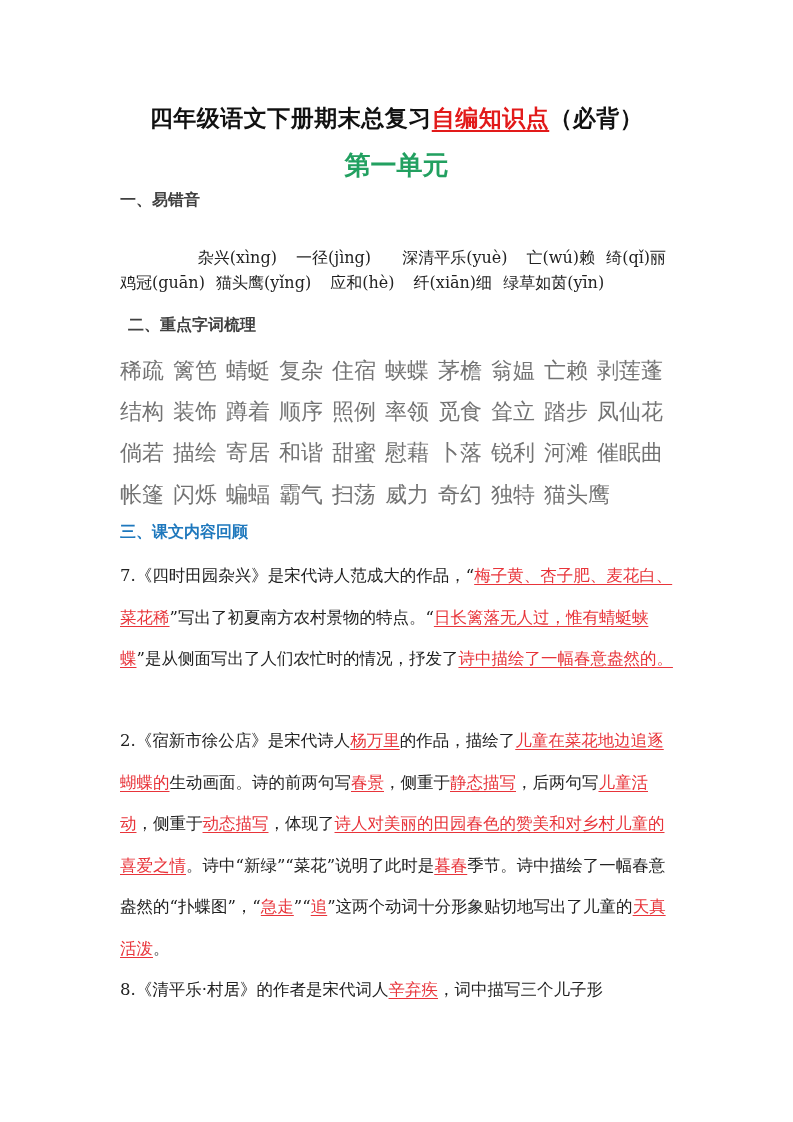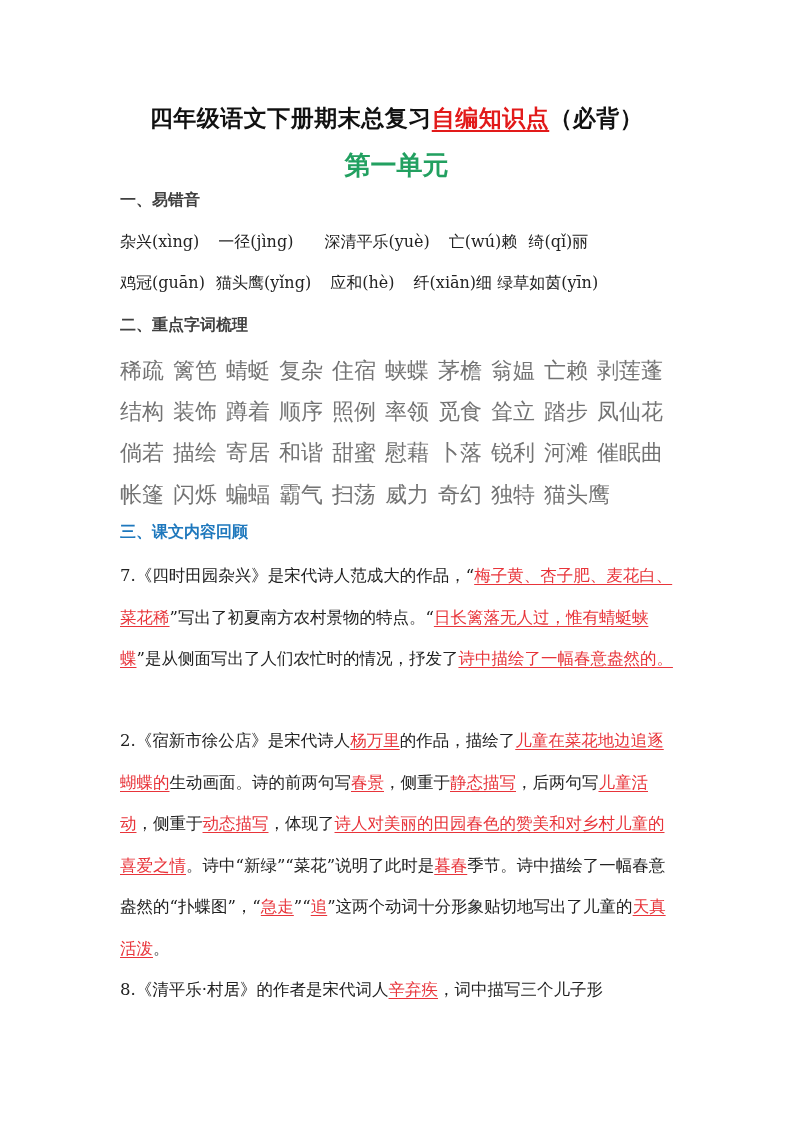--- a/index.html
+++ b/index.html
@@ -30,37 +30,37 @@
 <div class="page">
 
   <div class="title">
     <span>四年级语文下册期末总复习</span><span class="hl">自编知识点</span><span>（必背）</span>
   </div>
 
   <div class="unit">第一单元</div>
 
   <div class="sec green" style="top:190px;">一、易错音</div>
 
-  <div class="line pinyin" style="top:232px;">
+  <div class="line pinyin" style="top:248px;text-align:right;">
     <span class="item">杂兴(xìng)</span>
     <span class="item" style="margin-right:26px">一径(jìng)</span>
     <span class="item">深清平乐(yuè)</span>
     <span class="item" style="margin-right:6px">亡(wú)赖</span>
     <span class="item">绮(qǐ)丽</span>
   </div>
 
   <div class="line pinyin" style="top:273px;">
     <span class="item" style="margin-right:6px">鸡冠(guān)</span>
     <span class="item">猫头鹰(yǐng)</span>
     <span class="item">应和(hè)</span>
-    <span class="item" style="margin-right:0">纤(xiān)细</span>
+    <span class="item" style="margin-right:6px">纤(xiān)细</span>
     <span class="item">绿草如茵(yīn)</span>
   </div>
 
-  <div class="sec green" style="top:315px;">二、重点字词梳理</div>
+  <div class="sec green" style="top:315px;margin-left:8px;">二、重点字词梳理</div>
 
   <div class="line words" style="top:356px;">
     <span class="w">稀疏</span><span class="w">篱笆</span><span class="w">蜻蜓</span><span class="w">复杂</span><span class="w">住宿</span><span class="w">蛱蝶</span><span class="w">茅檐</span><span class="w">翁媪</span><span class="w">亡赖</span><span class="w">剥莲蓬</span>
   </div>
 
   <div class="line words" style="top:397px;">
     <span class="w">结构</span><span class="w">装饰</span><span class="w">蹲着</span><span class="w">顺序</span><span class="w">照例</span><span class="w">率领</span><span class="w">觅食</span><span class="w">耸立</span><span class="w">踏步</span><span class="w">凤仙花</span>
   </div>
 
   <div class="line words" style="top:438px;">

